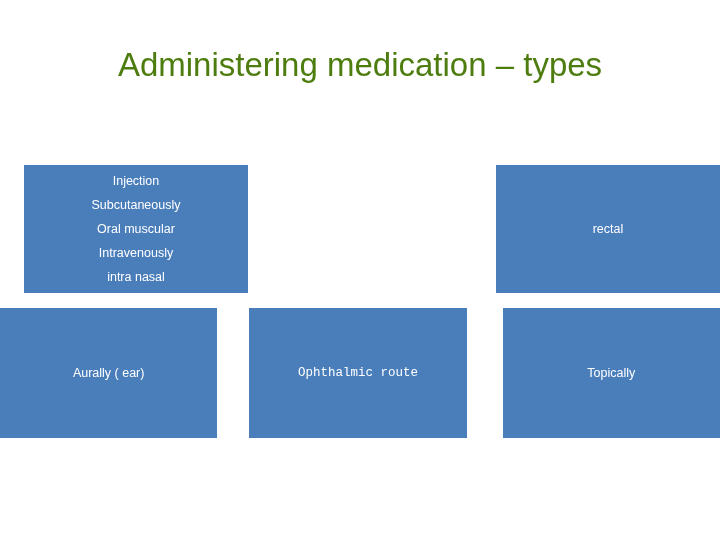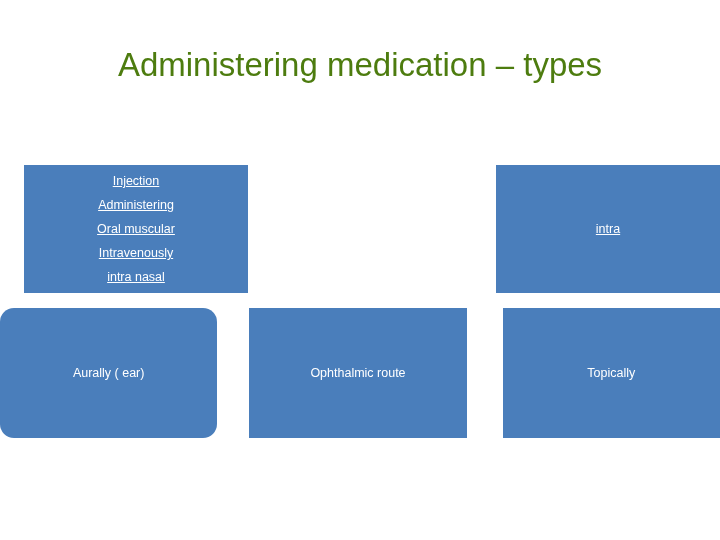--- a/index.html
+++ b/index.html
@@ -61,51 +61,51 @@
   .cell-inner {
     width: 100%;
   }
   .cell-line {
     display: block;
   }
   
   .c0 { width: 224px; margin-left: 0; }
   .c1 { width: 224px; }
   .c2 { width: 224px; margin-right: 0; }
-  .row1 .cell { height: 128px; text-decoration: underline; }
+  .row1 .cell { height: 128px; }
   .row2 .cell { height: 130px; }
   .row1 .c0 { margin-left: 0px; }
   .row1 .c1 { margin-left: 24px; }
   .row1 .c2 { margin-left: 24px; }
-  .row2 .c0 { margin-left: 0px; border-radius: 14px; }
-  .row2 .c1 { margin-left: 32px; }
+  .row2 .c0 { margin-left: 0px; }
+  .row2 .c1 { margin-left: 32px; font-family: Liberation Mono, monospace; }
   .row2 .c2 { margin-left: 36px; }
 </style>
 </head>
 <body>
 
 <div class="slide">
 
   <div class="slide-title">Administering medication – types</div>
 
   <div class="grid">
 
     <div class="row row1">
       <div class="cell c1">
         <div class="cell-inner">
           <span class="cell-line">Injection</span>
-          <span class="cell-line">Administering</span>
+          <span class="cell-line">Subcutaneously</span>
           <span class="cell-line">Oral muscular</span>
           <span class="cell-line">Intravenously</span>
           <span class="cell-line">intra nasal</span>
         </div>
       </div>
       <div class="cell c2">
         <div class="cell-inner">
-          <span class="cell-line">intra</span>
+          <span class="cell-line">rectal</span>
         </div>
       </div>
     </div>
 
     <div class="row-gap"></div>
 
     <div class="row row2">
       <div class="cell c0">
         <div class="cell-inner">
           <span class="cell-line">Aurally ( ear)</span>

